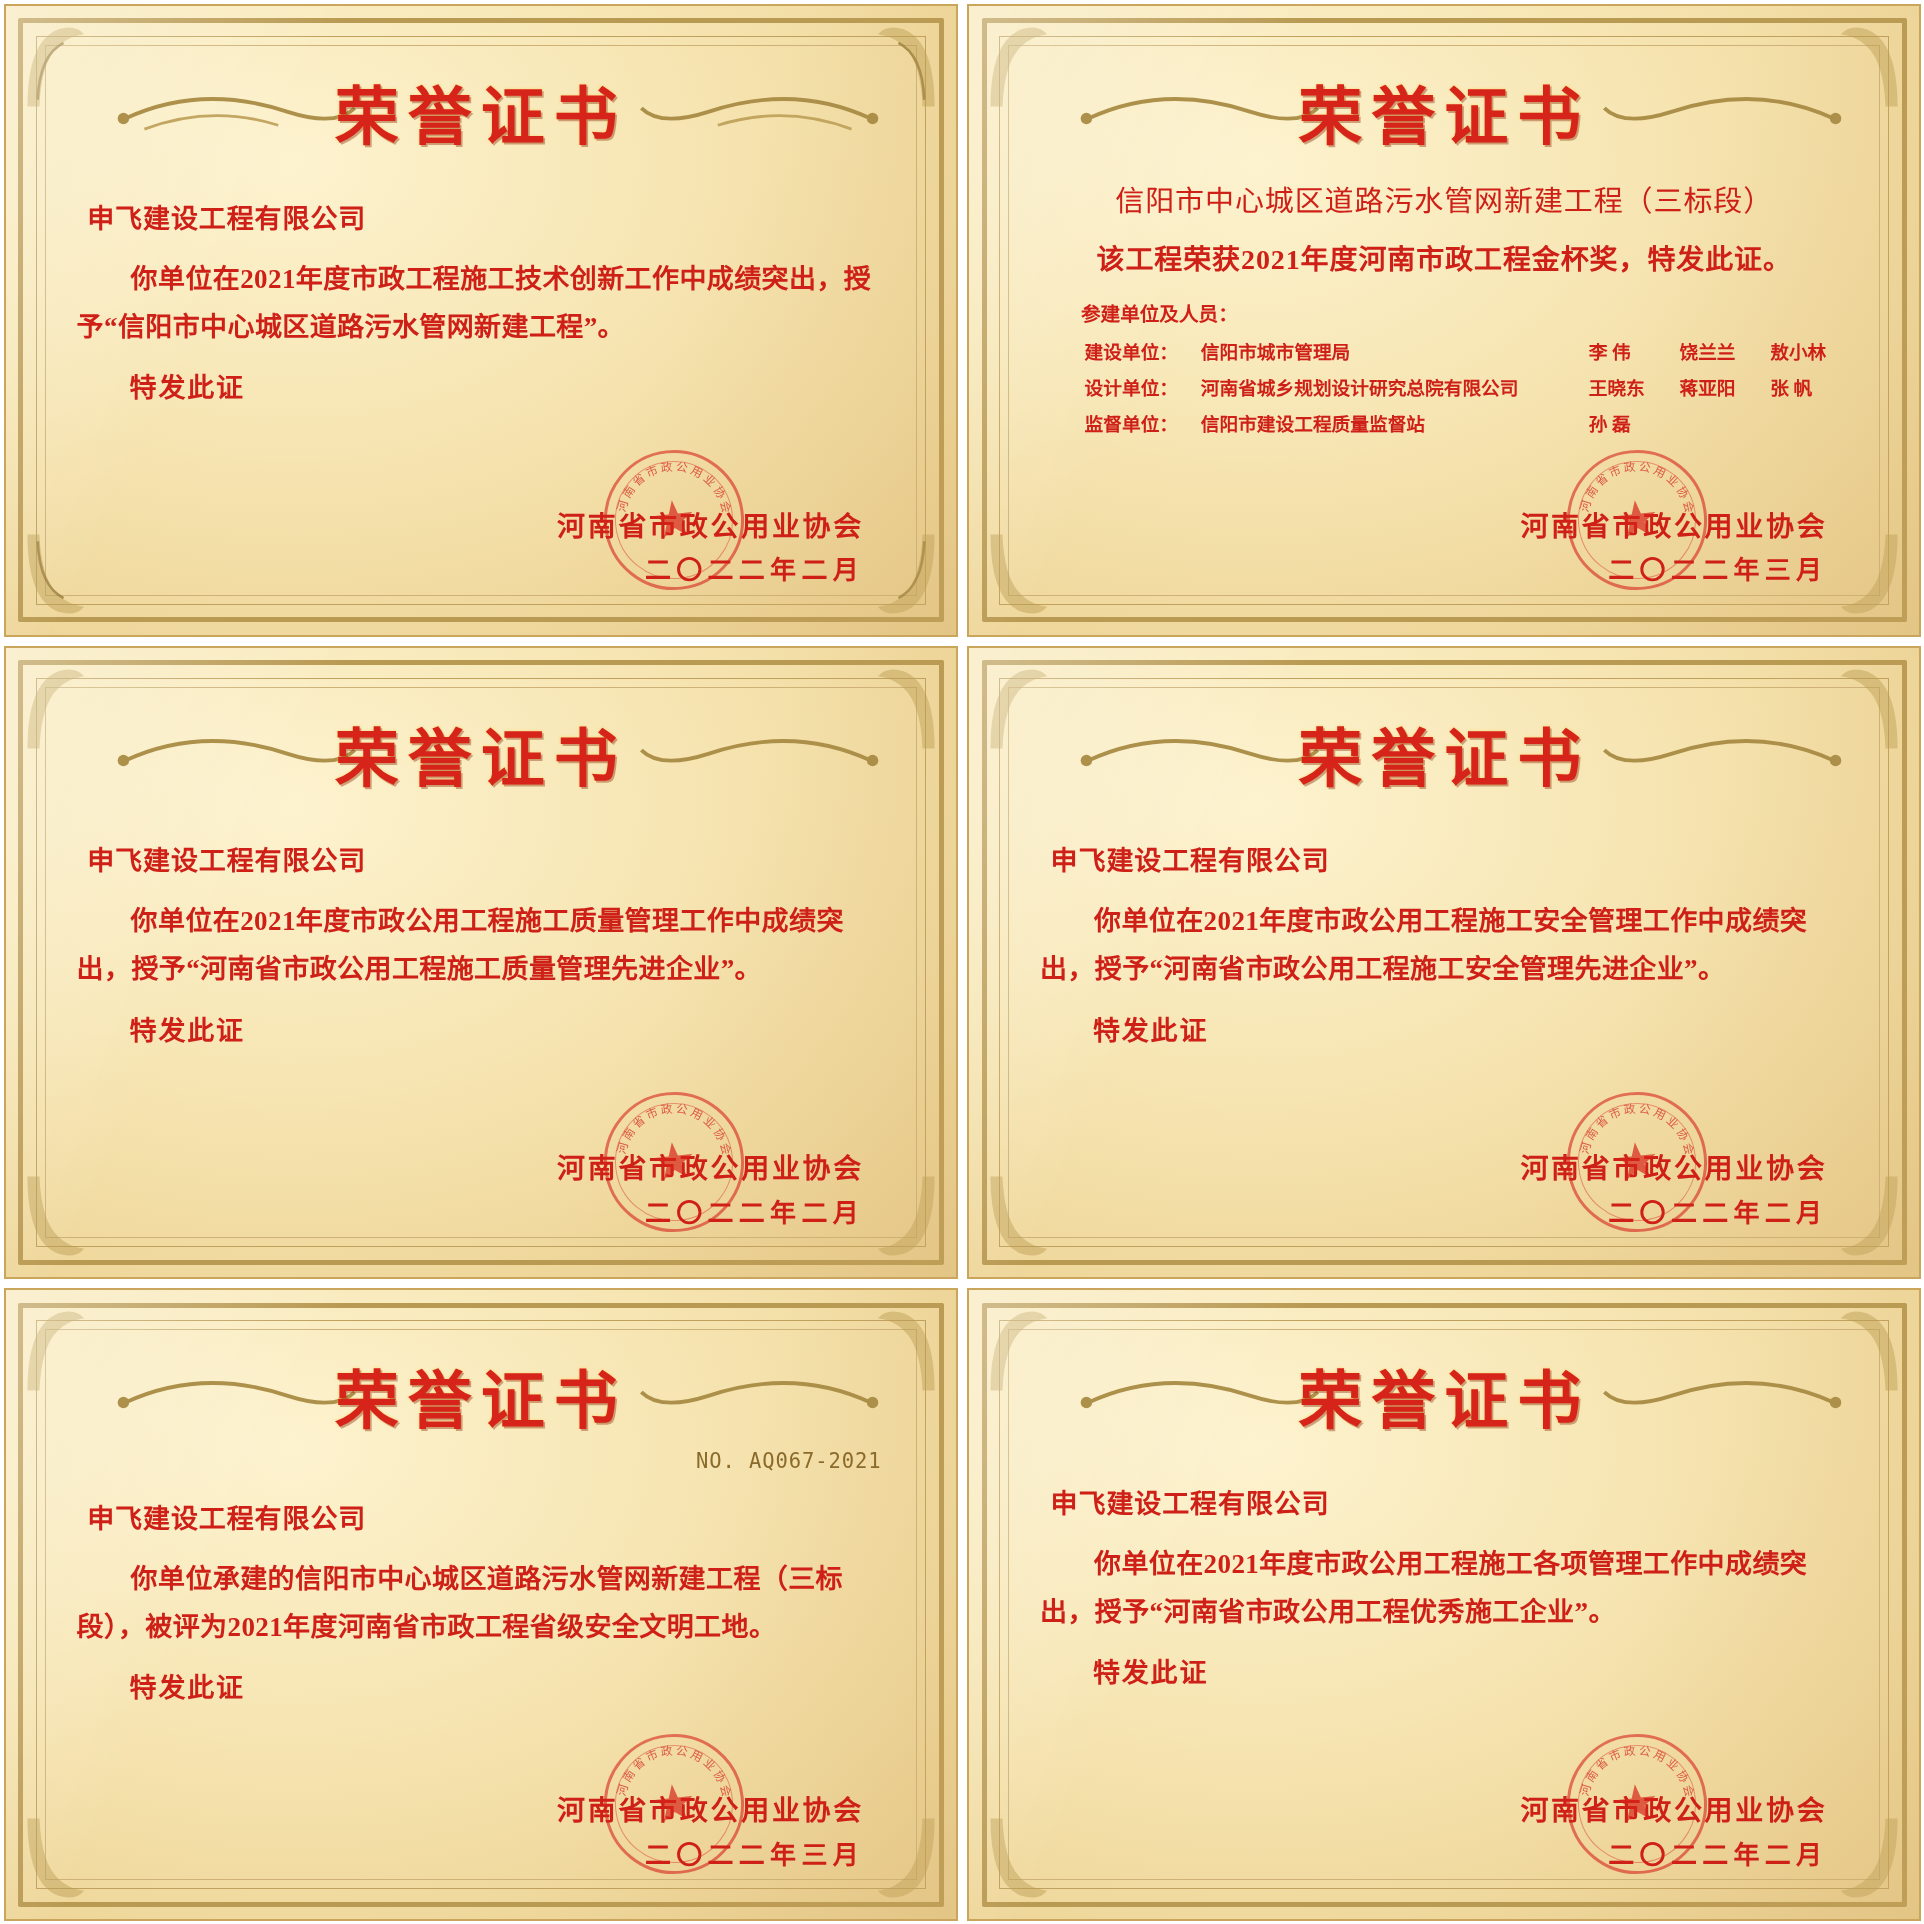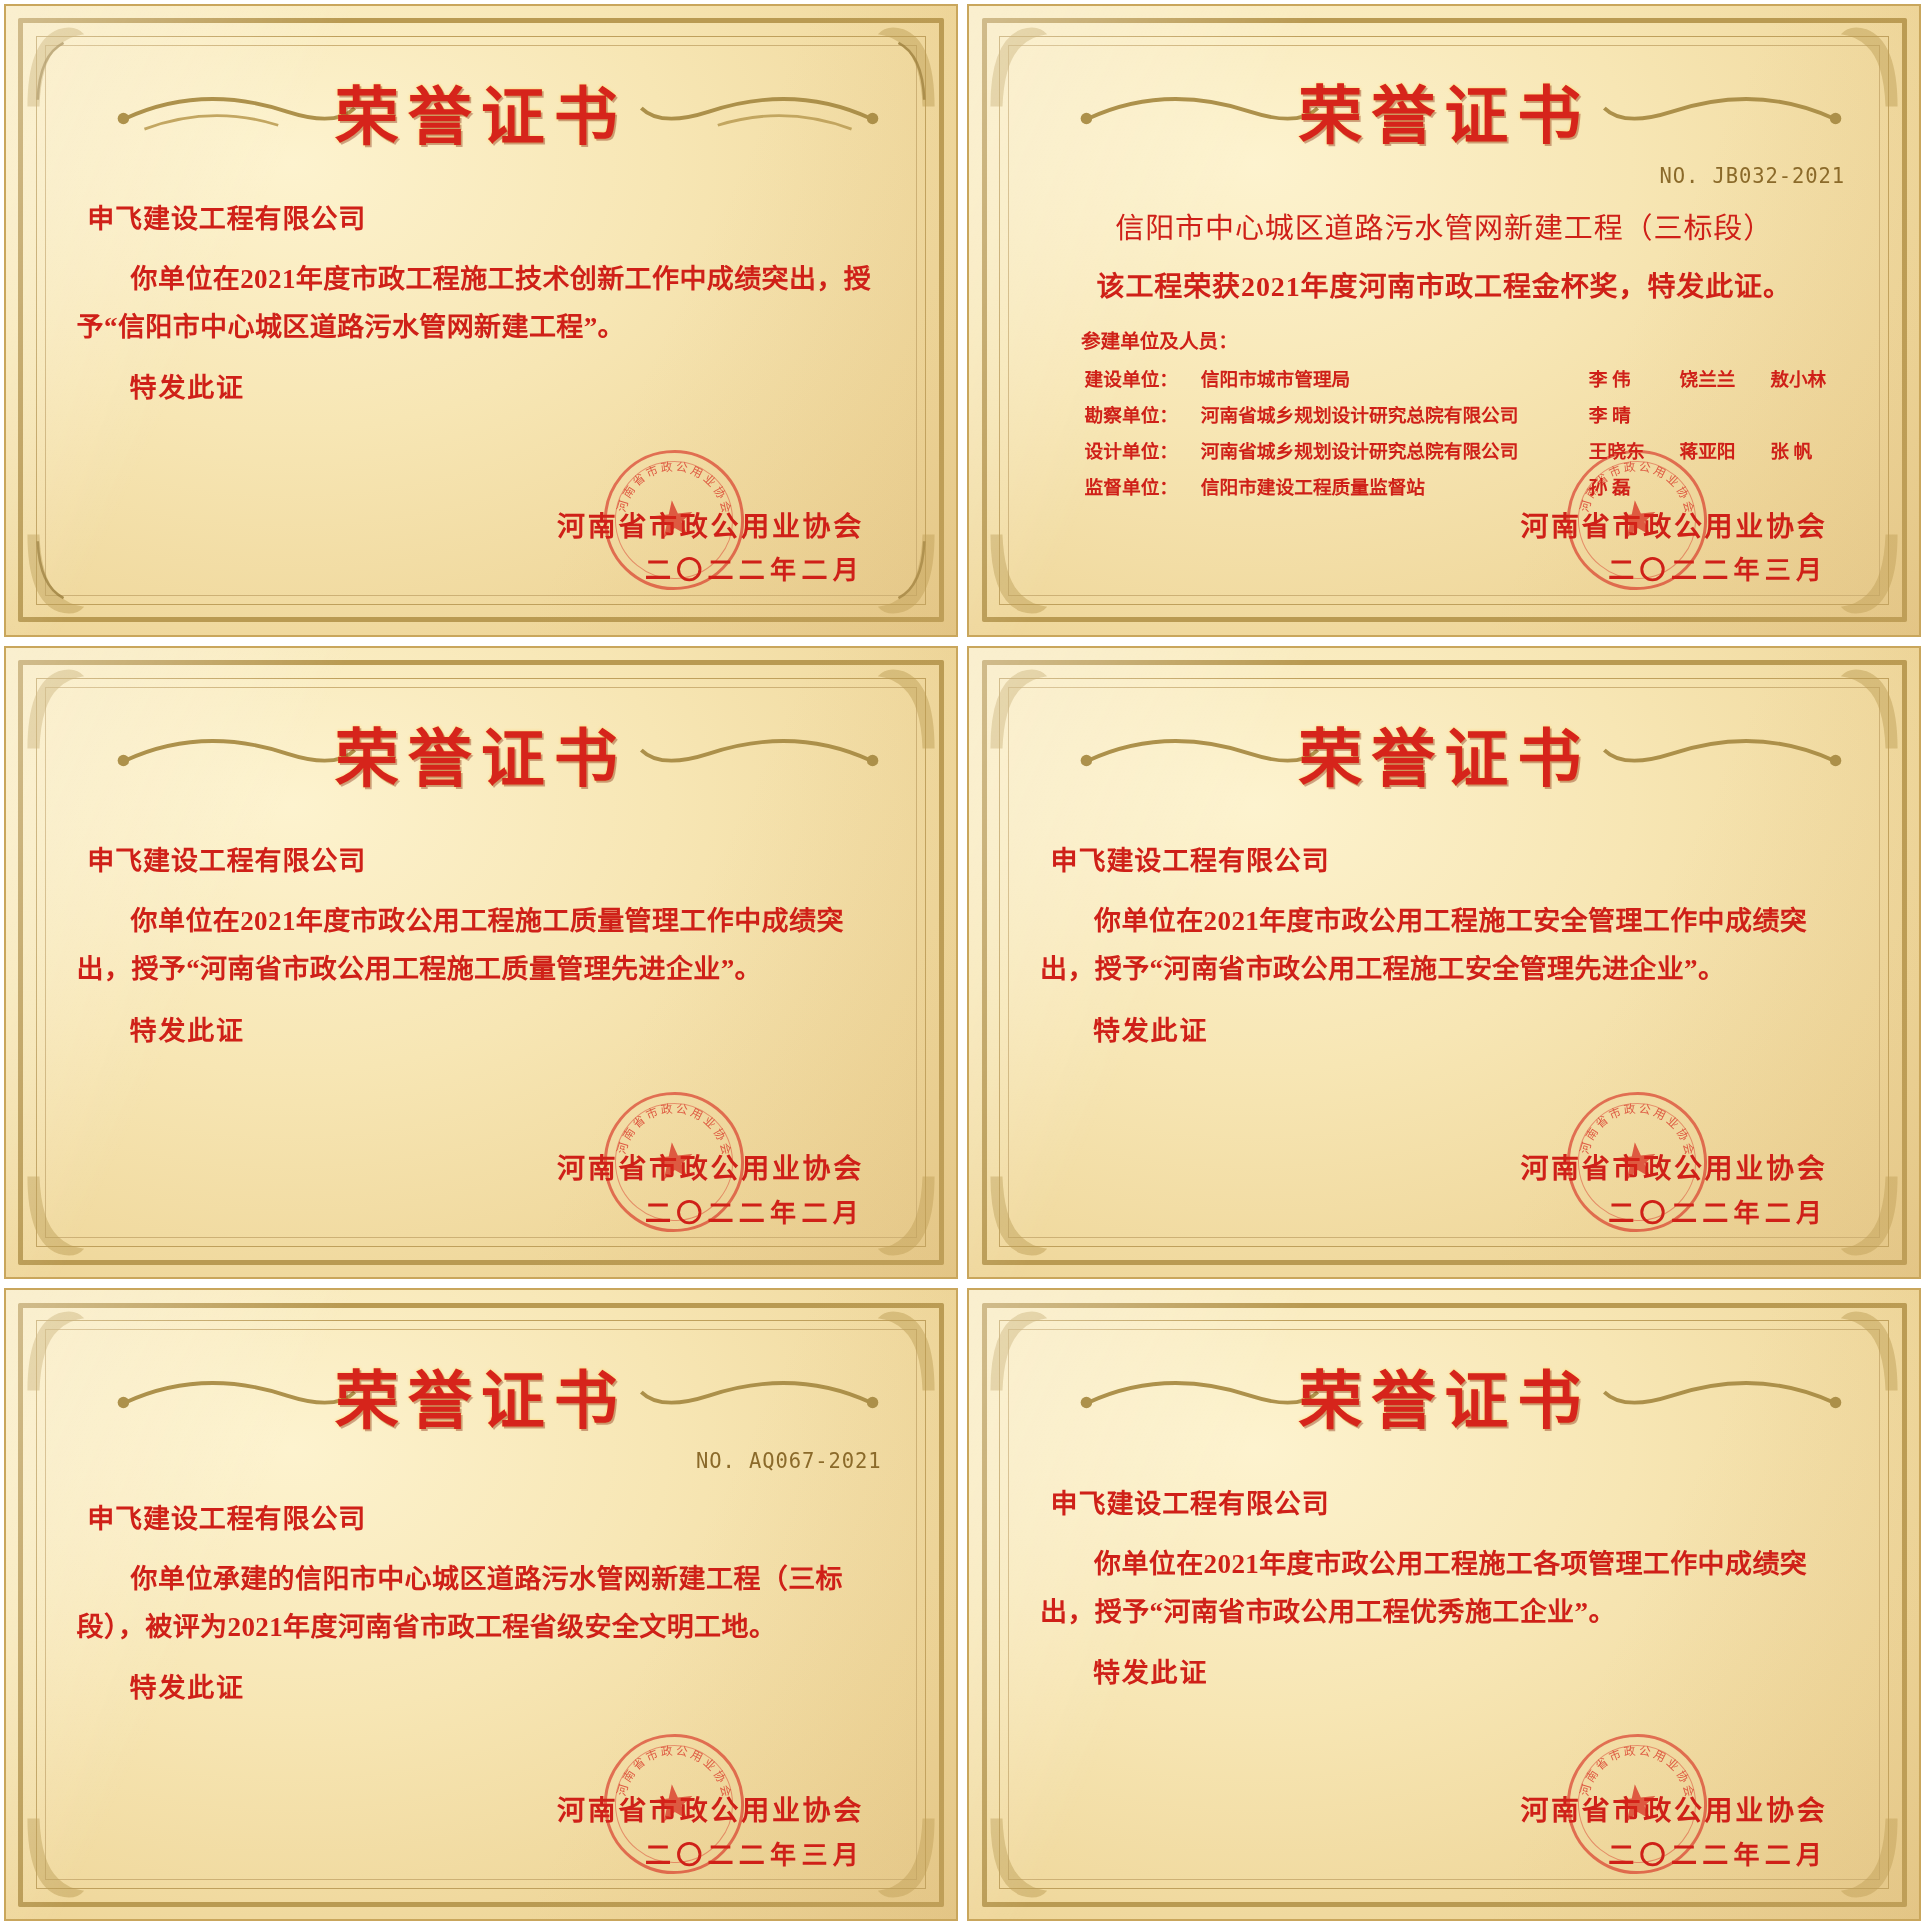--- a/index.html
+++ b/index.html
@@ -319,41 +319,33 @@
     <div class="content">
       <div class="title-row">
         <svg class="title-deco" viewBox="0 0 900 90" preserveAspectRatio="none">
           <path d="M60 55 Q140 18 230 48 Q280 64 300 44" stroke="#a98c45" stroke-width="4" fill="none"></path>
           <path d="M840 55 Q760 18 670 48 Q620 64 600 44" stroke="#a98c45" stroke-width="4" fill="none"></path>
           <circle cx="58" cy="55" r="6" fill="#a98c45"></circle>
             <circle cx="842" cy="55" r="6" fill="#a98c45"></circle>
         </svg>
         <div class="title-text">荣誉证书</div>
       </div>
-      <div class="cert-no">NO. JB032-2021</div>
 
       <div class="body" style="margin-top:9px">
         <div class="proj-title">信阳市中心城区道路污水管网新建工程（三标段）</div>
         <div class="proj-sub">该工程荣获2021年度河南市政工程金杯奖，特发此证。</div>
         <div class="units-head">参建单位及人员：</div>
         <table class="units-table">
           <tbody>
               <tr>
             <td class="label">建设单位：</td>
             <td class="org">信阳市城市管理局</td>
             <td class="p">李 伟</td>
             <td class="p">饶兰兰</td>
             <td class="p">敖小林</td>
-          </tr>
-          <tr>
-            <td class="label">勘察单位：</td>
-            <td class="org">河南省城乡规划设计研究总院有限公司</td>
-            <td class="p">李 晴</td>
-            <td class="p"></td>
-            <td class="p"></td>
           </tr>
           <tr>
             <td class="label">设计单位：</td>
             <td class="org">河南省城乡规划设计研究总院有限公司</td>
             <td class="p">王晓东</td>
             <td class="p">蒋亚阳</td>
             <td class="p">张 帆</td>
           </tr>
           <tr>
             <td class="label">监督单位：</td>

